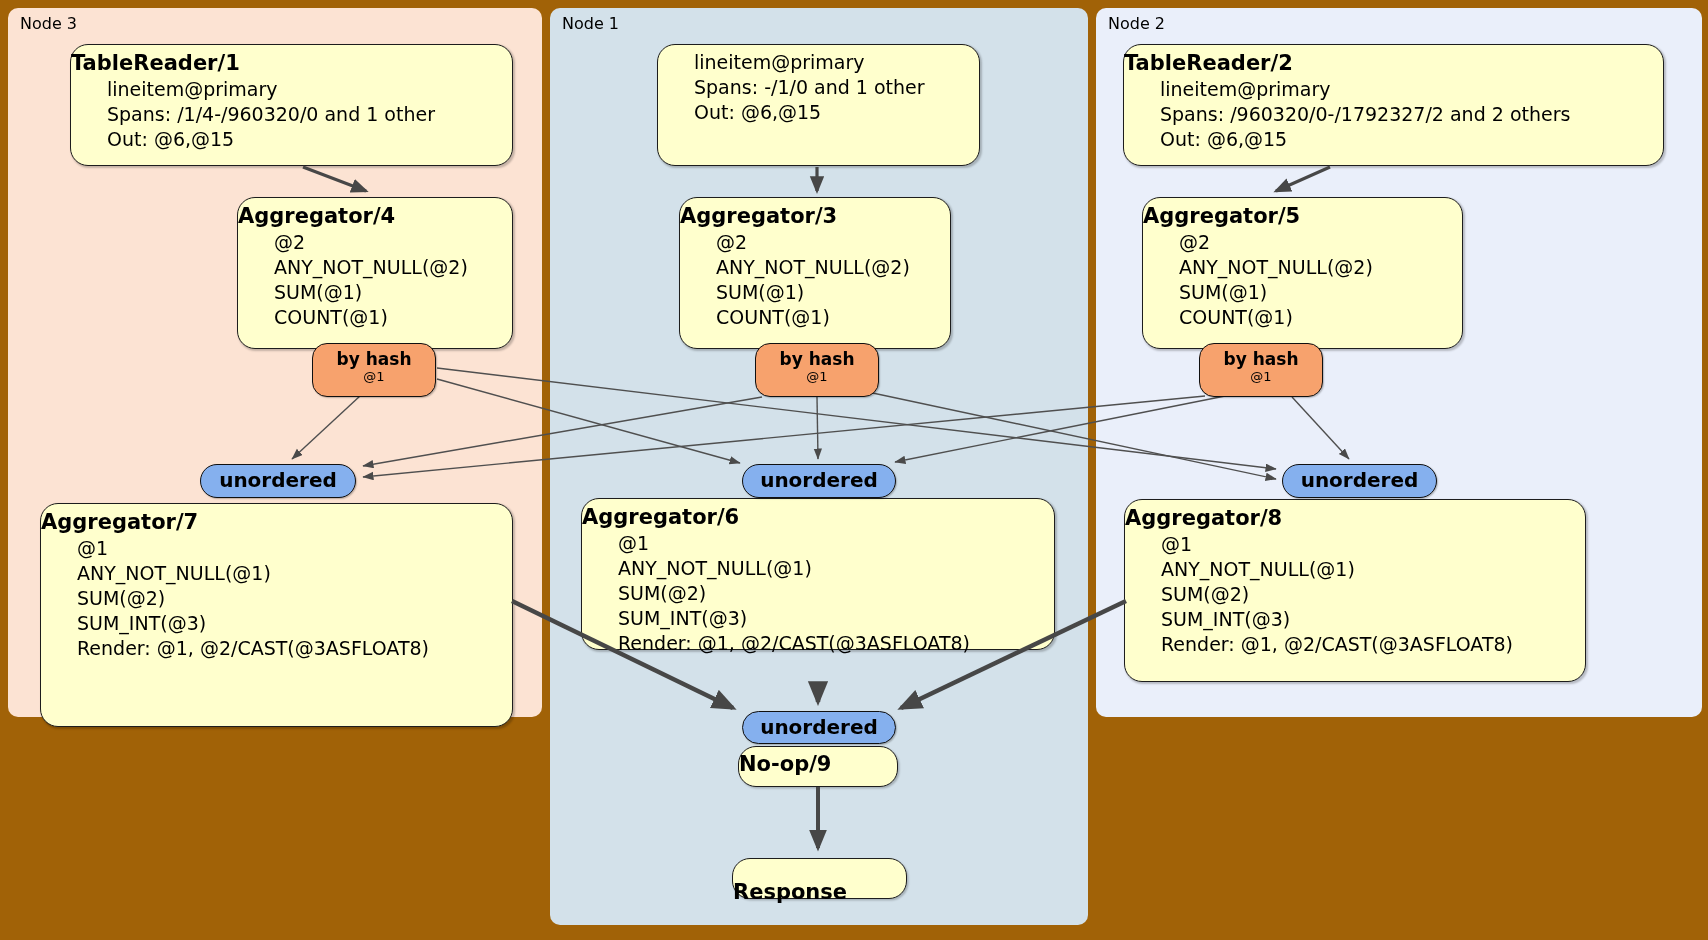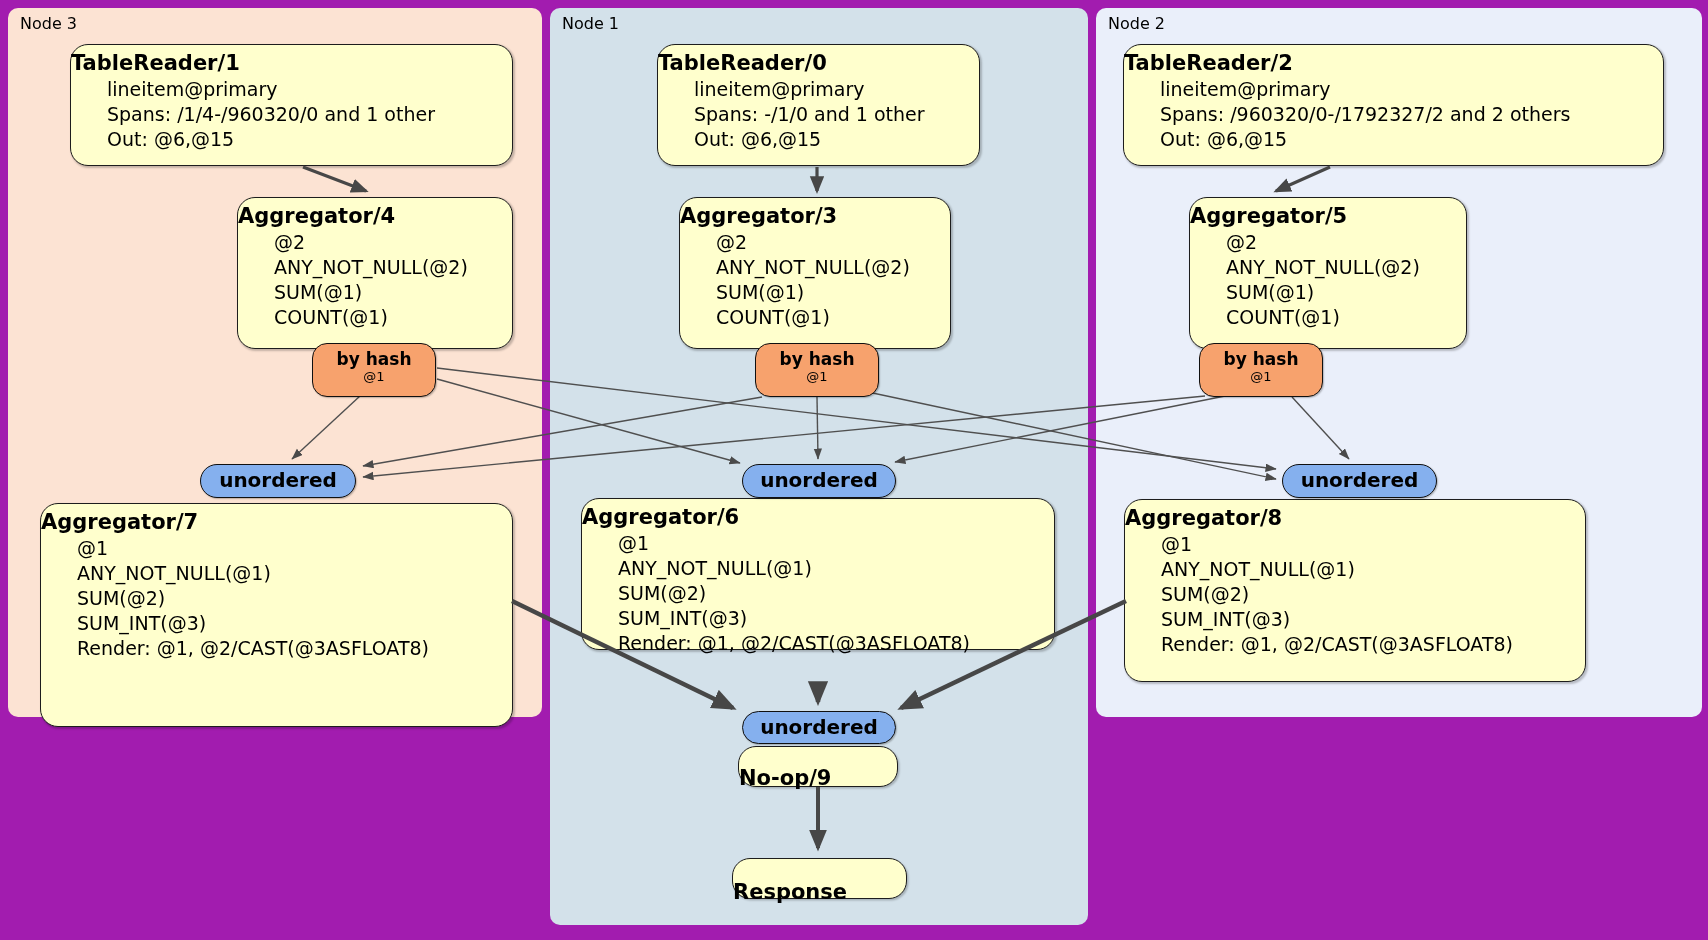--- a/index.html
+++ b/index.html
@@ -1,19 +1,19 @@
 <!DOCTYPE html>
 <html style="--yellow: #ffffcd; --router: #f7a26d; --sync: #85b0ee; --reg3: #fce3d3; --reg1: #d3e1ea; --reg2: #eaeffa;"><head>
 <meta charset="utf-8">
 <style>
   html,body { margin:0; padding:0; background:#ffffff; }
   #canvas {
     position:relative; width:1708px; height:940px;
     font-family:"DejaVu Sans","Liberation Sans",sans-serif;
-    color:#000; overflow:hidden; background:#a21caf;
+    color:#000; overflow:hidden; background:#a16207;
   }
   .region { position:absolute; border-radius:10px; z-index:0; }
   .region-label { position:absolute; font-size:16px; color:#000; z-index:1; }
   .nbox {
     position:absolute; background:var(--yellow); border:1.6px solid #1d1d1d;
     border-radius:18px; text-align:left; z-index:3;
     box-shadow:1.5px 1.5px 2px rgba(0,0,0,0.22);
     padding-top:5px; box-sizing:border-box;
   }
   .nbox .title { font-weight:bold; font-size:21px; line-height:27px; }
@@ -64,21 +64,20 @@
   <div class="nbox" style="left:40px;top:503px;width:473px;height:224px">
     <div class="title">Aggregator/7</div>
     <div class="line">@1</div>
     <div class="line">ANY_NOT_NULL(@1)</div>
     <div class="line">SUM(@2)</div>
     <div class="line">SUM_INT(@3)</div>
     <div class="line">Render: @1, @2/CAST(@3ASFLOAT8)</div>
   </div>
 
   <div class="nbox" style="left:657px;top:44px;width:323px;height:122px">
-    <div class="title">TableReader/0</div>
     <div class="line">lineitem@primary</div>
     <div class="line">Spans: -/1/0 and 1 other</div>
     <div class="line">Out: @6,@15</div>
   </div>
 
   <div class="nbox" style="left:679px;top:197px;width:272px;height:152px">
     <div class="title">Aggregator/3</div>
     <div class="line">@2</div>
     <div class="line">ANY_NOT_NULL(@2)</div>
     <div class="line">SUM(@1)</div>
@@ -87,36 +86,36 @@
 
   <div class="nbox" style="left:581px;top:498px;width:474px;height:152px">
     <div class="title">Aggregator/6</div>
     <div class="line">@1</div>
     <div class="line">ANY_NOT_NULL(@1)</div>
     <div class="line">SUM(@2)</div>
     <div class="line">SUM_INT(@3)</div>
     <div class="line">Render: @1, @2/CAST(@3ASFLOAT8)</div>
   </div>
 
-  <div class="nbox smallbox" style="left:738px;top:746px;width:160px;height:41px;padding-top:16px">
+  <div class="nbox smallbox" style="left:738px;top:746px;width:160px;height:41px;padding-top:2px">
     <div class="title" style="font-weight:bold">No-op/9</div>
   </div>
 
   <div class="nbox smallbox" style="left:732px;top:858px;width:175px;height:41px;padding-top:18px">
     <div class="title" style="font-weight:bold">Response</div>
   </div>
 
   <div class="nbox" style="left:1123px;top:44px;width:541px;height:122px">
     <div class="title">TableReader/2</div>
     <div class="line">lineitem@primary</div>
     <div class="line">Spans: /960320/0-/1792327/2 and 2 others</div>
     <div class="line">Out: @6,@15</div>
   </div>
 
-  <div class="nbox" style="left:1189px;top:197px;width:278px;height:152px">
+  <div class="nbox" style="left:1142px;top:197px;width:321px;height:152px">
     <div class="title">Aggregator/5</div>
     <div class="line">@2</div>
     <div class="line">ANY_NOT_NULL(@2)</div>
     <div class="line">SUM(@1)</div>
     <div class="line">COUNT(@1)</div>
   </div>
 
   <div class="nbox" style="left:1124px;top:499px;width:462px;height:183px">
     <div class="title">Aggregator/8</div>
     <div class="line">@1</div>

